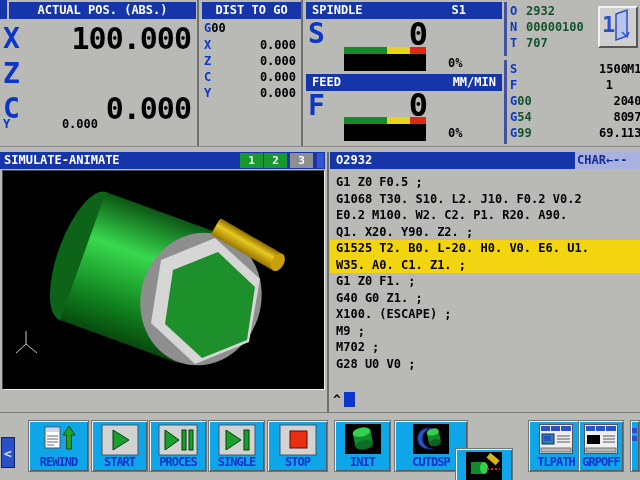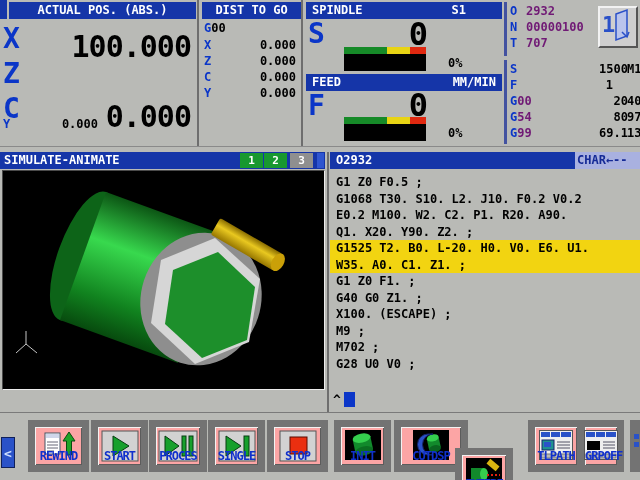--- a/index.html
+++ b/index.html
@@ -12,21 +12,21 @@
   .blk{color:#000;}
 
   
   .vdiv{position:absolute;top:0;width:2px;height:146px;background:#6e6e6e;}
   .hsep{position:absolute;left:0;top:146px;width:640px;height:1px;background:#8a8a8a;}
   .corner-chip{position:absolute;left:0;top:0;width:7px;height:19px;background:#1535a8;}
 
   
   .bigrow{position:absolute;left:0;width:196px;height:35px;}
   .bigaxis{position:absolute;left:3px;top:0;font-size:28px;line-height:35px;color:#0b36c8;}
-  .bigval{position:absolute;right:5px;top:8px;font-size:30px;line-height:35px;color:#000;letter-spacing:-1px;}
+  .bigval{position:absolute;right:5px;top:0;font-size:30px;line-height:35px;color:#000;letter-spacing:-1px;}
   .smallrow{position:absolute;font-size:12px;color:#000;}
 
   
   .drow{position:absolute;left:204px;width:94px;height:16px;font-size:12px;line-height:16px;}
   .drow .ax{position:absolute;left:0;}
   .drow .val{position:absolute;right:2px;color:#000;}
 
   
   .stripe{position:absolute;width:82px;height:7px;display:flex;}
   .stripe .g{background:#168a28;width:52%;}
@@ -34,21 +34,21 @@
   .stripe .r{background:#e02810;width:19%;}
   .gbar{position:absolute;width:82px;height:17px;background:#000;}
   .pct{position:absolute;font-size:12px;color:#000;}
 
   .biglet{position:absolute;font-size:28px;color:#0b36c8;}
   .bigzero{position:absolute;font-size:32px;color:#000;width:90px;text-align:right;}
 
   
   .irow{position:absolute;font-size:12px;line-height:16px;height:16px;left:510px;width:130px;}
   .irow .l{color:#0b36c8;}
-  .irow .n{color:#701a75;text-align:center;}
+  .irow .n{color:#14532d;text-align:center;}
   .vcol{position:absolute;left:30px;width:88px;text-align:right;color:#000;}
   .v2col{position:absolute;left:117px;color:#000;}
   .tick{position:absolute;left:504px;width:3px;background:#4352a0;}
   .scrbtn{position:absolute;left:598px;top:6px;width:36px;height:38px;background:#cfcfcf;
     border-top:2px solid #f2f2f2;border-left:2px solid #f2f2f2;border-right:2px solid #555;border-bottom:2px solid #555;}
 
   
   .simtitle{left:0;top:152px;width:325px;}
   .tab{position:absolute;top:153px;width:23px;height:15px;font-size:11px;line-height:15px;text-align:center;color:#fff;}
   .viewport{position:absolute;left:2px;top:170px;width:321px;height:218px;background:#000;
@@ -59,21 +59,21 @@
   .chartag{position:absolute;left:575px;top:152px;width:65px;height:17px;background:#a9b1e0;
     color:#152a96;font-size:12px;line-height:17px;padding-left:2px;box-sizing:border-box;}
   .prog{position:absolute;left:330px;top:174px;width:310px;}
   .pline{font-size:12px;line-height:16.5px;color:#000;padding-left:6px;white-space:pre;}
   .pline.hl{background:#f2d411;}
   .prompt{position:absolute;left:333px;top:392px;font-size:13px;color:#000;}
   .cursor{position:absolute;left:344px;top:392px;width:11px;height:15px;background:#0b36c8;}
 
   
   .tsep{position:absolute;left:0;top:412px;width:640px;height:1px;background:#7a7a7a;}
-  .btn{position:absolute;top:420px;height:52px;background:#fca5a5;border:7px solid #737373;
+  .btn{position:absolute;top:420px;height:52px;background:#0ea5e9;border:1px solid #737373;
     box-shadow:inset 1px 1px 0 #f2f2f2, inset -1px -1px 0 #5c5c5c;box-sizing:border-box;}
   .blabel{position:absolute;left:0;bottom:2px;width:100%;text-align:center;font-size:12px;color:#1030cc;letter-spacing:-1px;}
   .bicon{position:absolute;left:50%;top:3px;transform:translateX(-50%);}
   .backbtn{position:absolute;left:1px;top:437px;width:14px;height:31px;background:#2a52c8;border:1px solid #10205a;
     color:#cfe0ff;font-size:13px;line-height:31px;text-align:center;box-sizing:border-box;}
 </style>
 </head>
 <body>
 
 <div id="screen">

